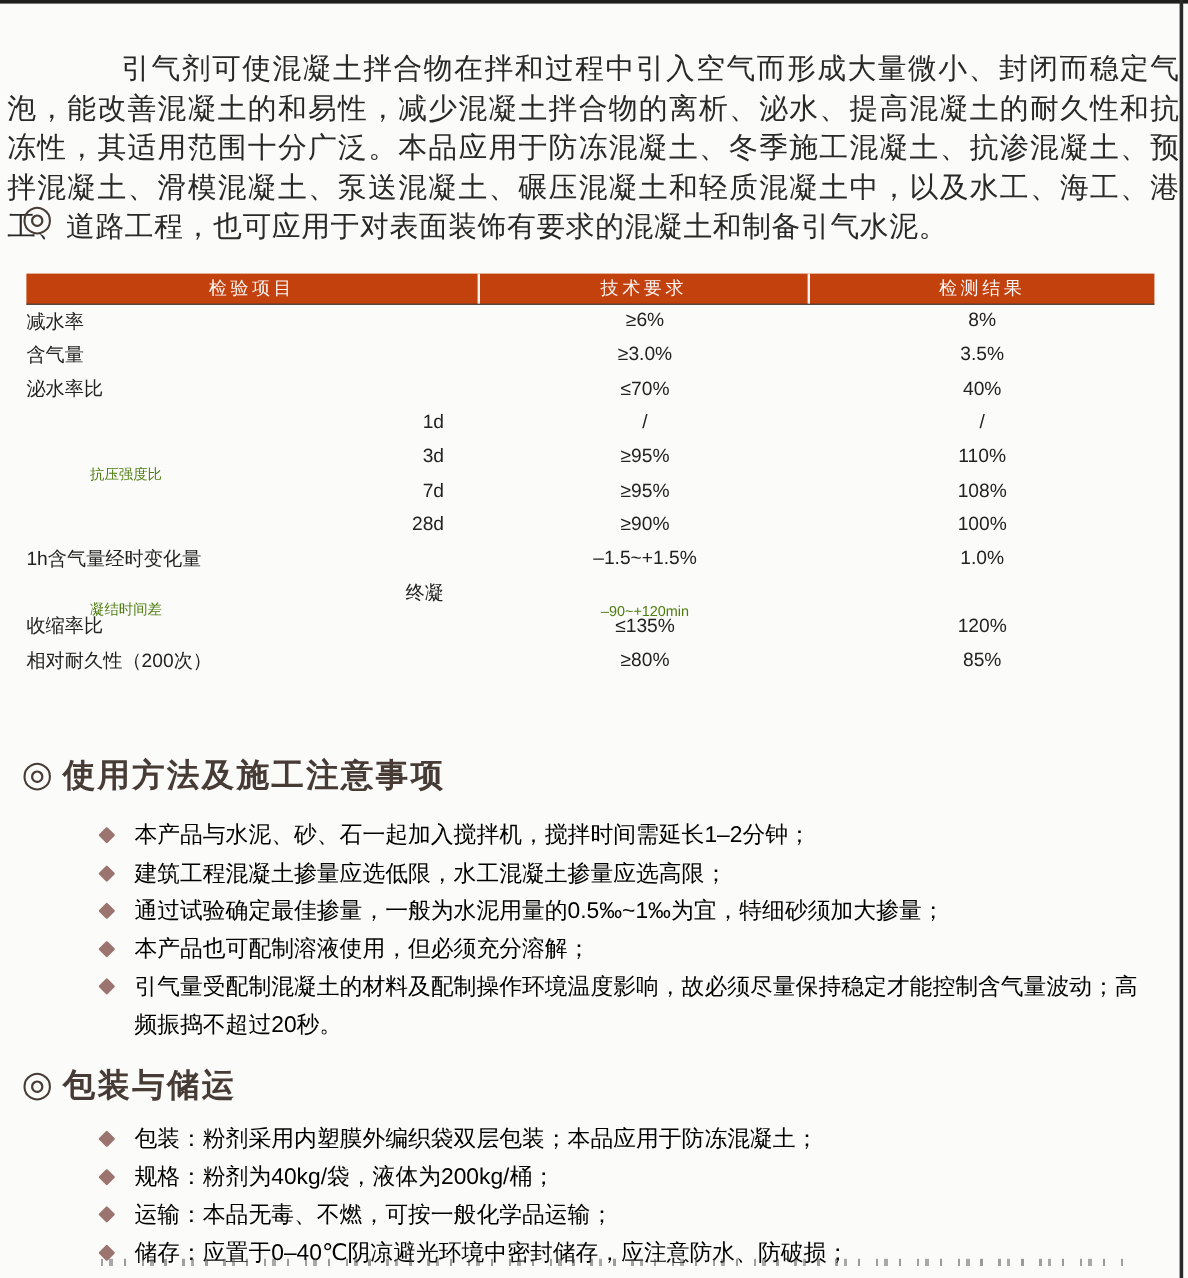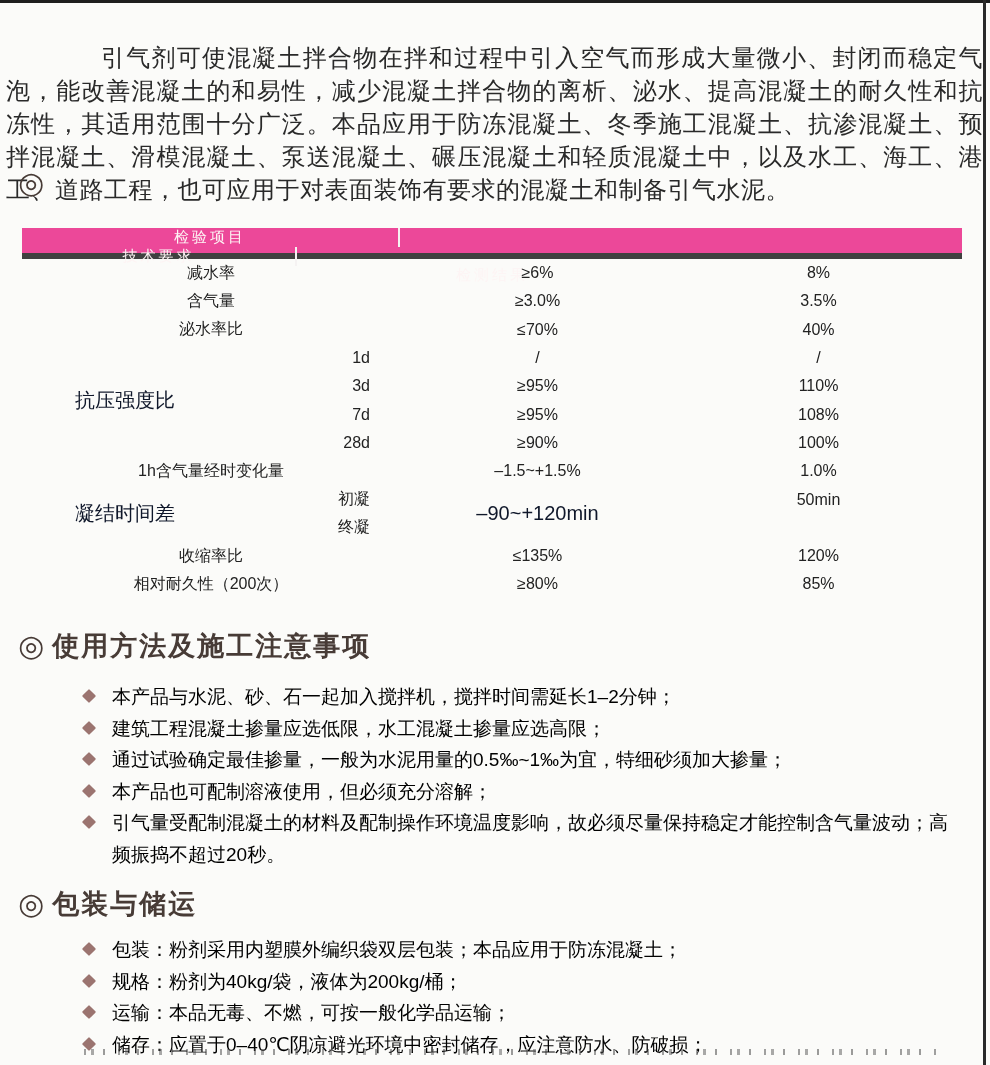--- a/index.html
+++ b/index.html
@@ -20,32 +20,32 @@
 
   .sec-heading { position:absolute; display:flex; align-items:center; color:#473b36; font-weight:bold; }
   .sec-heading .ring { font-size:30px; line-height:30px; margin-right:8px; }
   .sec-heading .htext { font-size:27px; letter-spacing:2px; }
   #h-physical { top:168px; left:18px; }
   #h-usage   { top:628px; left:18px; }
   #h-packaging { top:886px; left:18px; }
 
   
   .ptable { position:absolute; top:228px; left:22px; width:940px; }
-  .thead { display:flex; height:25px; background:#ec4899; border-bottom:6px solid #404040;flex-direction:column; }
+  .thead { display:flex; height:25px; background:#c2410c; border-bottom:1px solid #404040; }
   .thead .hc { display:flex; align-items:center; justify-content:center; color:#fdf4f4; font-size:15px; letter-spacing:3px; }
   .hc-1 { width:378px; border-right:2px solid #f5f2f2; box-sizing:border-box; }
   .hc-2 { width:275px; border-right:2px solid #f5f2f2; box-sizing:border-box; }
   .hc-3 { flex:1; }
   .tbody { position:relative; }
   .trow { display:flex; height:28.3px; align-items:center; font-size:16px; color:#222; }
-  .c1 { width:378px; text-align:center; }
+  .c1 { width:378px; text-align:left; }
   .c1.subcell { display:flex; justify-content:flex-end; padding-right:30px; box-sizing:border-box; font-size:16px; }
   .c2 { width:275px; text-align:center; }
   .c3 { width:287px; text-align:center; }
-  .gl { position:absolute; font-size:20px; color:#0f172a; display:flex; align-items:center; }
+  .gl { position:absolute; font-size:12px; color:#4d7c0f; display:flex; align-items:center; }
   #g-comp { left:53px; top:84.9px; height:113.2px; }
   #g-set  { left:53px; top:226.4px; height:56.6px; }
   #g-setreq { left:378px; width:275px; top:226.4px; height:56.6px; justify-content:center; }
 
   
   .blist { position:absolute; left:82px; width:882px; list-style:none; margin:0; padding:0; }
   .blist li { position:relative; padding-left:30px; font-size:19px; line-height:31.5px; color:#000000; }
   .dia { position:absolute; left:2px; top:10px; width:10px; height:10px; background:#9b7470; transform:rotate(45deg); border-radius:1px; }
   #usage-list { top:681px; }
   #pack-list  { top:934px; }
@@ -117,25 +117,20 @@
         <div class="c3">100%</div>
       </div>
 
       <div class="trow">
         <div class="c1">1h含气量经时变化量</div>
         <div class="c2">–1.5~+1.5%</div>
         <div class="c3">1.0%</div>
       </div>
 
       <div class="trow">
-        <div class="c1 subcell">初凝</div>
-        <div class="c2"></div>
-        <div class="c3">50min</div>
-      </div>
-      <div class="trow">
         <div class="c1 subcell">终凝</div>
         <div class="c2"></div>
       </div>
 
       <div class="trow">
         <div class="c1">收缩率比</div>
         <div class="c2">≤135%</div>
         <div class="c3">120%</div>
       </div>
       <div class="trow">

